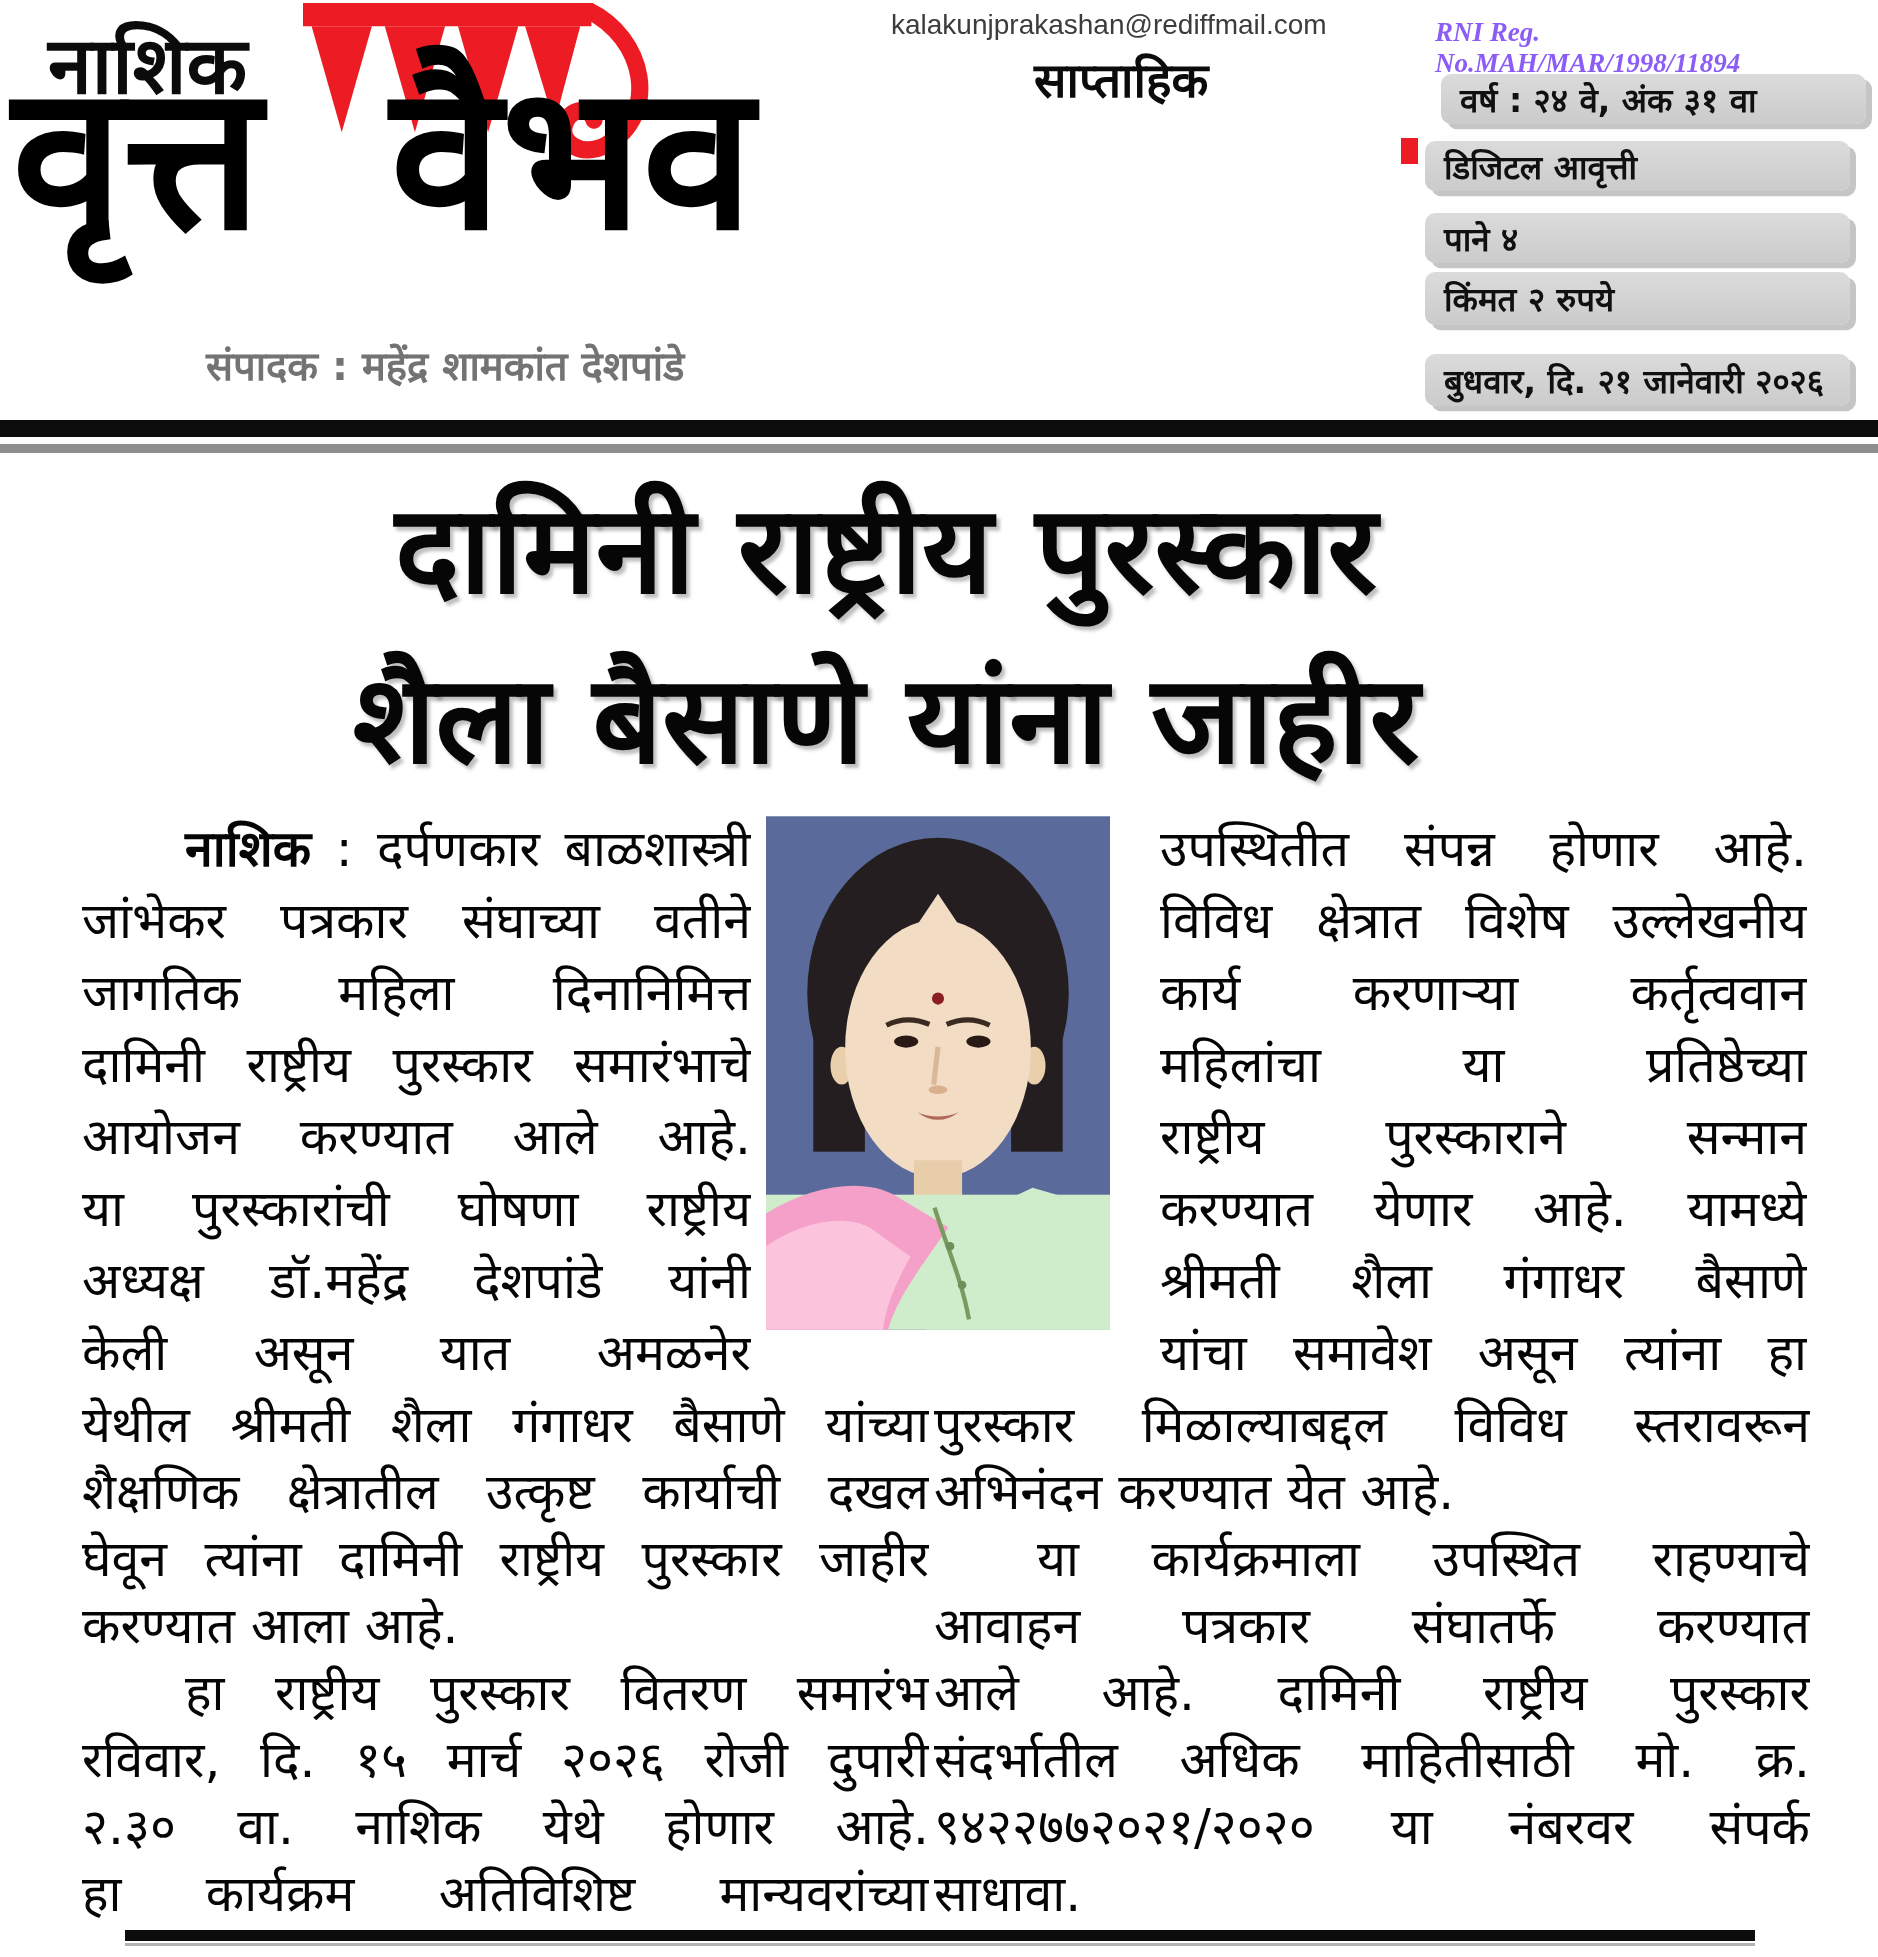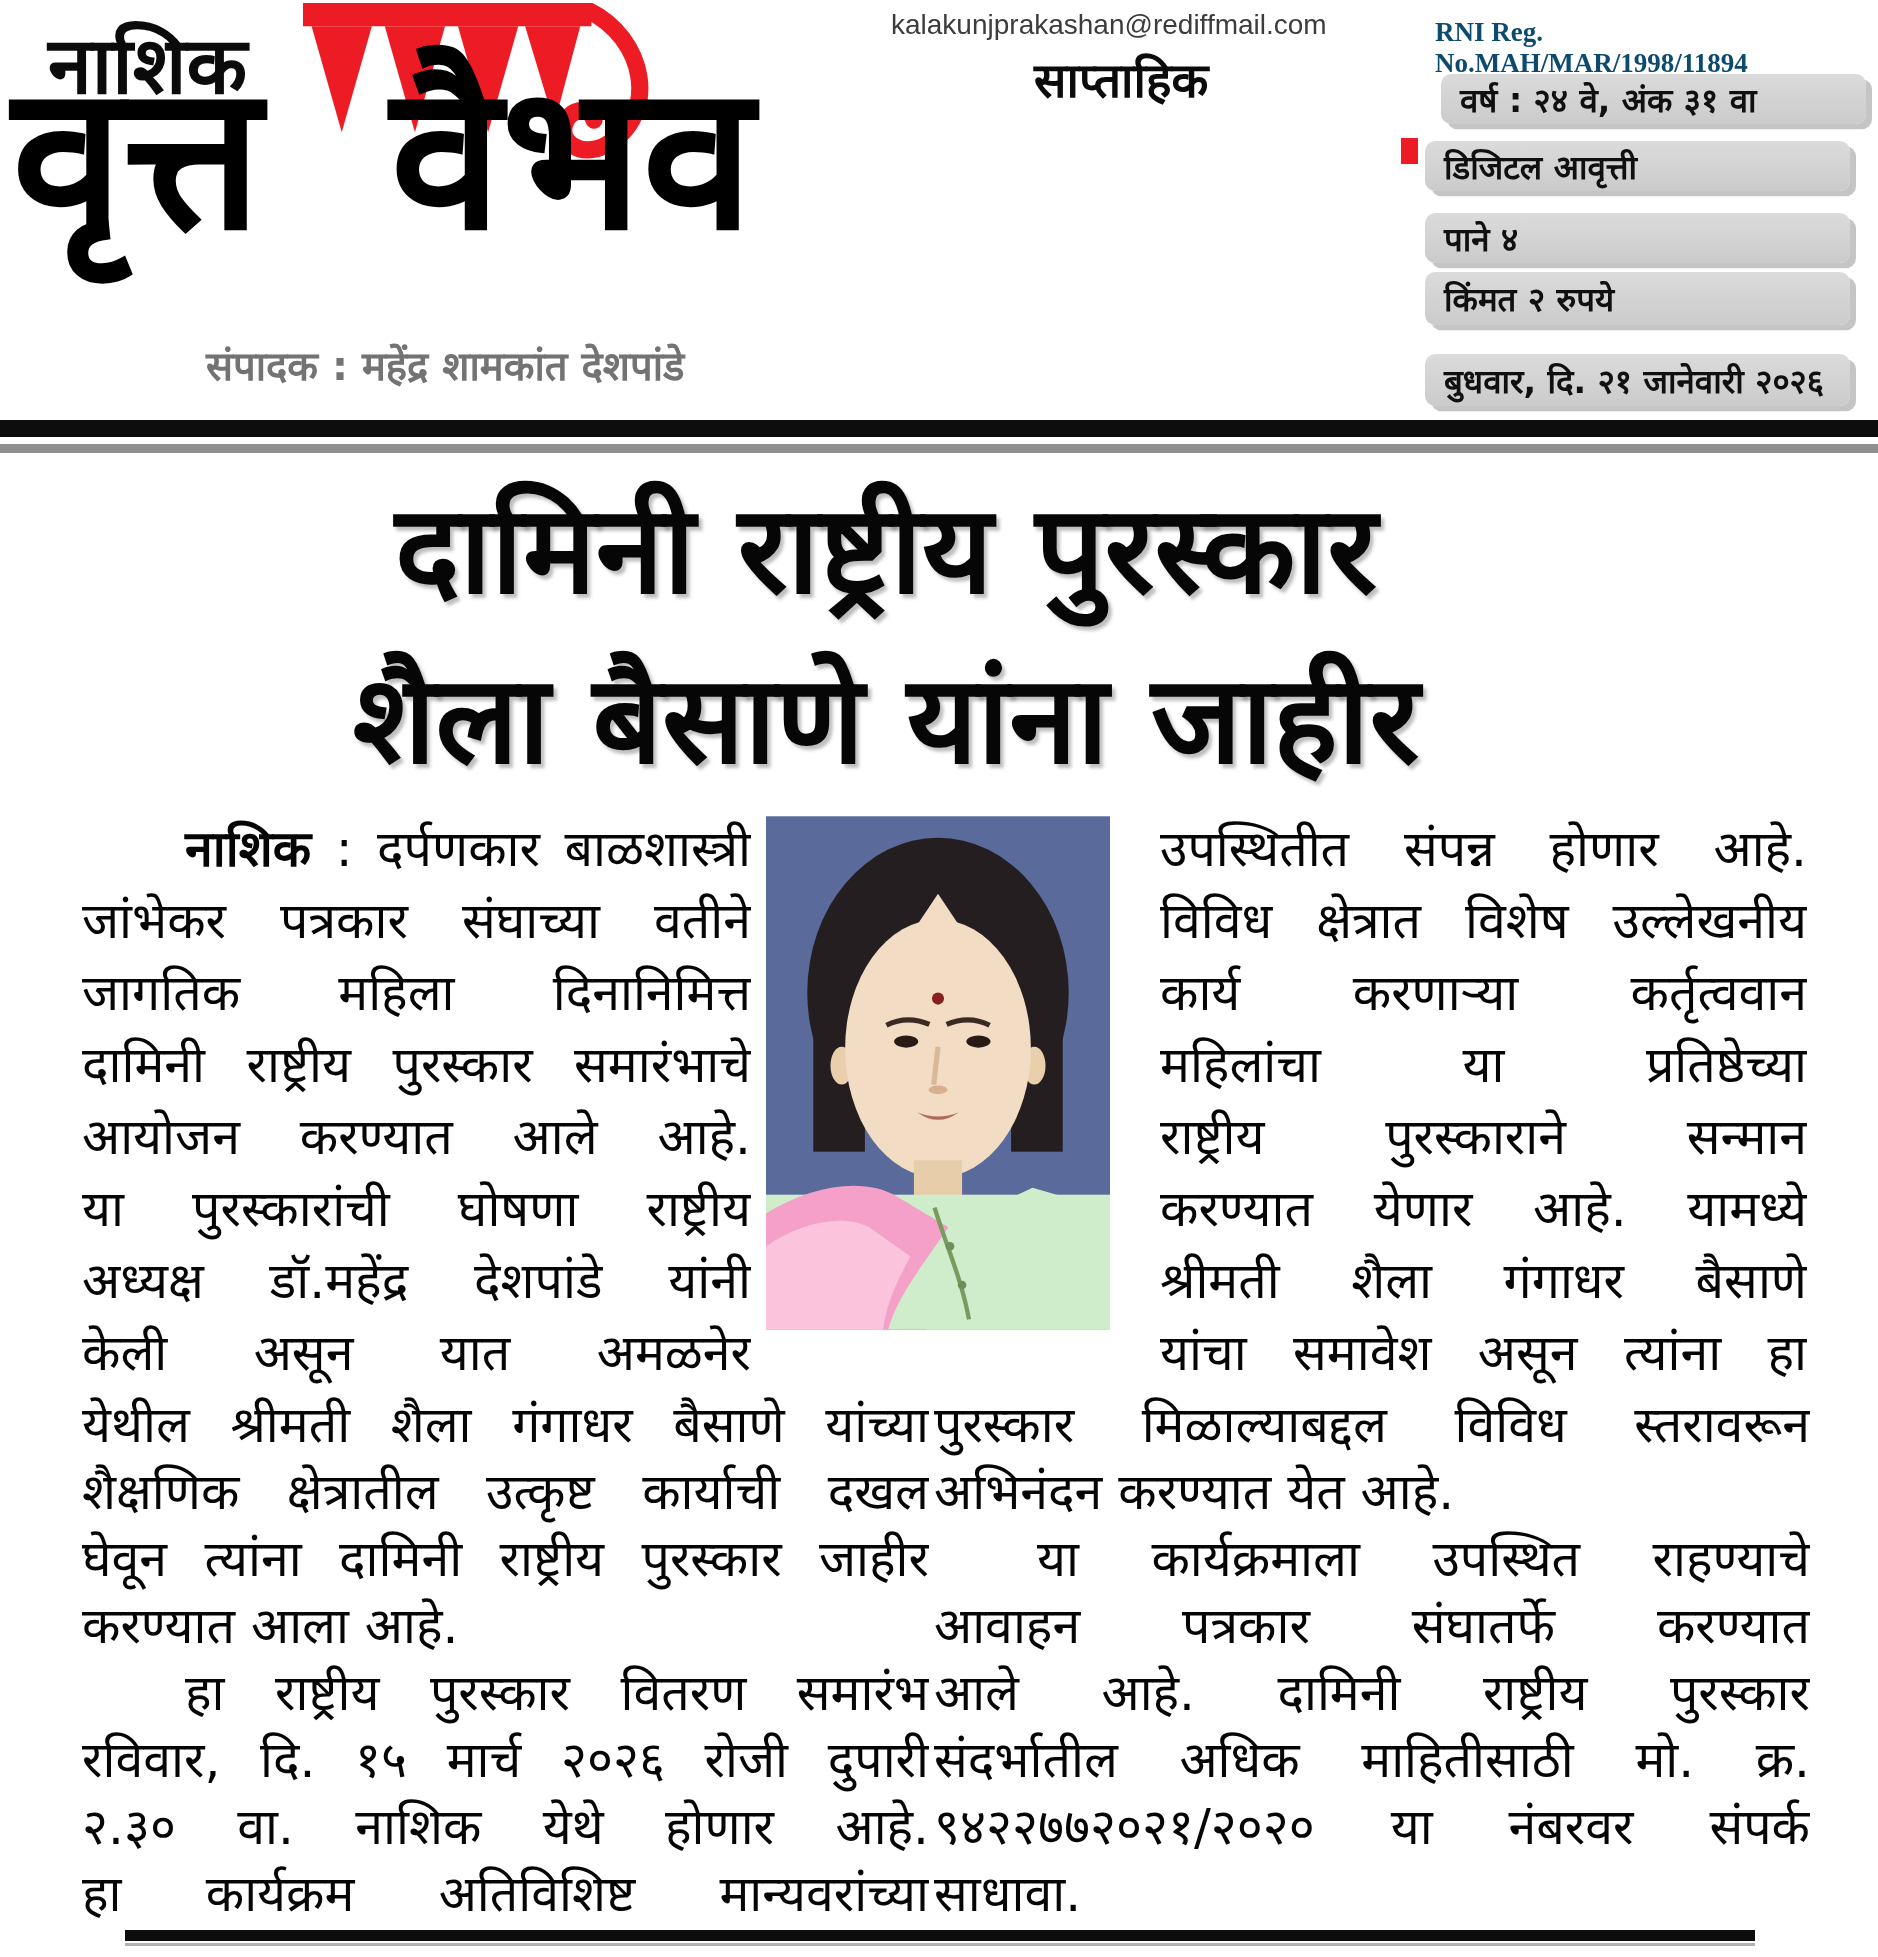--- a/index.html
+++ b/index.html
@@ -10,21 +10,21 @@
   .city{position:absolute;left:48px;top:8.6px;font-size:79px;font-weight:700;color:#0b0b0b;}
   .crown{position:absolute;left:303px;top:3.4px;width:353px;height:217px;color:#ed1c24;}
   .email{position:absolute;left:856px;top:8.6px;font-size:28px;color:#3c3c3c;
          font-family:"Liberation Sans","DejaVu Sans",sans-serif;margin-left:35px;}
   .weekly{position:absolute;left:1034px;top:46px;font-size:48px;font-weight:700;color:#0b0b0b;}
   .mast-title{position:absolute;left:12px;top:48px;font-size:200px;font-weight:700;
               color:#000000;white-space:nowrap;line-height:1.1;}
   .mast-title .w2{margin-left:129px;}
   .editor{position:absolute;left:206px;top:337px;font-size:40px;font-weight:700;color:#737373;}
   .rni{position:absolute;left:1435px;top:17px;width:404px;font-size:27px;font-weight:700;
-       font-family:"Liberation Serif","DejaVu Serif",serif;color:#0c4a6e;}
+       font-style:italic;font-family:"Liberation Serif","DejaVu Serif",serif;color:#8b5cf6;}
   .ibox{position:absolute;left:1425px;width:425px;box-sizing:border-box;padding-left:19px;
         background:linear-gradient(180deg,#dbdbdb,#cbcbcb);border-radius:10.3px;
         box-shadow:6px 5.2px 0 rgba(150,150,150,.55);
         font-weight:700;font-size:33px;color:#101010;display:flex;align-items:center;}
   .b1{top:74px;height:50px;margin-left:16px;}
   .b2{top:141px;height:50px;}
   .b3{top:213px;height:50px;}
   .b4{top:272px;height:53px;}
   .b5{top:354px;height:52px;}
   .red-mark{position:absolute;left:1401px;top:138px;width:17px;height:26px;background:#ed1c24;}

